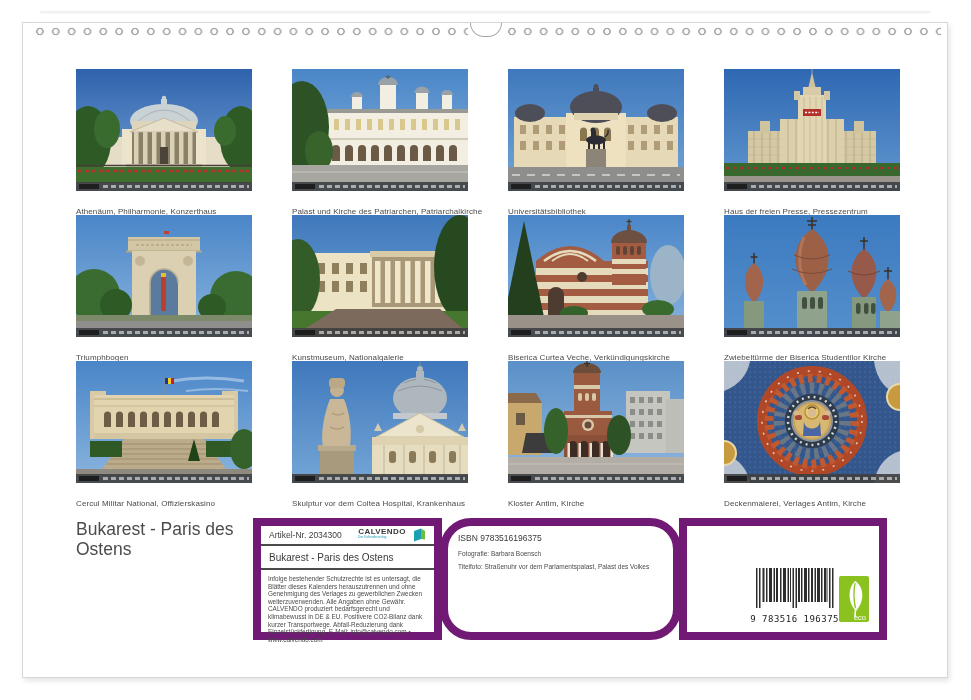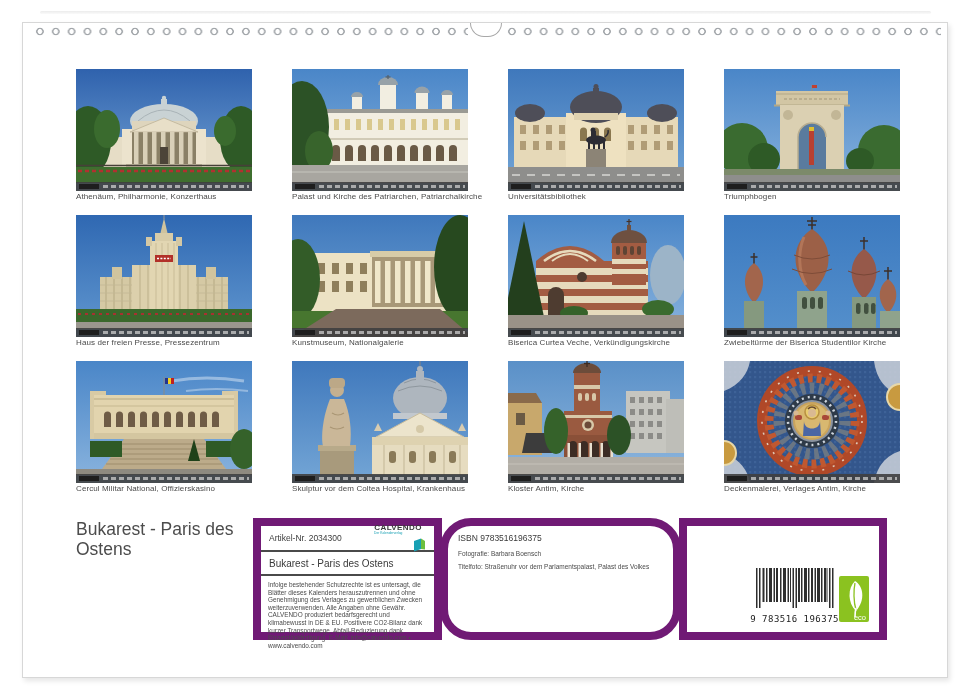--- a/index.html
+++ b/index.html
@@ -24,36 +24,36 @@
   .hanger { position: absolute; top: 0; left: 447px; width: 32px; height: 14px;
     background: #ffffff; border: 1px solid #a8a8a8; border-top: none;
     border-radius: 0 0 16px 16px; }
 
   
   .grid { position: absolute; left: 53px; top: 46px;
     display: grid; grid-template-columns: repeat(4, 176px); column-gap: 40px;
     grid-auto-rows: 146px; }
   .cell { width: 176px; }
   .ph { width: 176px; height: 122px; display: block; }
-  .cap { margin-top: 1px; font-size: 8px; color: #4a4a4a; white-space: nowrap; letter-spacing: 0.1px; }
+  .cap { margin-top: 16px; font-size: 8px; color: #4a4a4a; white-space: nowrap; letter-spacing: 0.1px; }
 
   
   .big-title { position: absolute; left: 53px; top: 496px; width: 175px;
     font-size: 17.5px; line-height: 20px; color: #4c4c4c; }
   .boxes { position: absolute; left: 230px; top: 495px; display: flex; align-items: stretch; }
   .box { border: 8px solid #701a75; background: #fff; height: 122px; }
   .box1 { width: 189px; display: flex; flex-direction: column; }
   .box2 { width: 241px; margin-left: -2px; padding: 7px 10px; border-radius: 31px; }
   .box3 { width: 208px; margin-left: -2px; display: flex; align-items: flex-end;
     justify-content: flex-end; padding: 8px 10px; }
 
   .cellA { height: 26px; border-bottom: 2px solid #4a4a4a; display: flex;
     align-items: center; justify-content: space-between; padding: 2px 8px; }
   .artnr { font-size: 8.5px; color: #3c3c3c; }
-  .brand { display: flex; align-items: flex-end; gap: 3px; flex-direction: column; }
+  .brand { display: flex; align-items: flex-start; gap: 3px; }
   .brand-txt { text-align: left; line-height: 7px; }
   .wordmark { font-size: 8px; font-weight: bold; letter-spacing: 0.4px; color: #3a3a3a; display: block; }
   .tagline { display: block; font-size: 6px; color: #18a0b4; transform: scale(0.55);
     transform-origin: left top; white-space: nowrap; height: 4px; }
   .cellB { height: 24px; border-bottom: 2px solid #4a4a4a; font-size: 10px;
     color: #3a3a3a; padding: 6px 8px; }
   .cellC { flex: 1; font-size: 6.4px; line-height: 7.6px; color: #4a4a4a; padding: 5px 7px; }
 
   .row2 { display: flex; }
   .isbn { font-size: 8.5px; color: #3a3a3a; width: 96px; flex: none; }
@@ -245,20 +245,72 @@
           </g>
           <rect x="0" y="98" width="176" height="16" fill="#8e8e8c"></rect>
           <line x1="4" y1="106" x2="172" y2="106" stroke="#d8d8d4" stroke-width="1.6" stroke-dasharray="8 7"></line>
           <use href="#wm"></use>
         </svg>
         <figcaption class="cap">Universitätsbibliothek</figcaption>
       </figure>
 
       <figure class="cell">
         <svg class="ph" viewBox="0 0 176 122">
+          <rect width="176" height="122" fill="url(#skyD)"></rect>
+          <rect x="24" y="62" width="128" height="36" fill="#d5c9a4"></rect>
+          <g stroke="#b5a982" stroke-width="1">
+              <line x1="30" y1="62" x2="30" y2="98"></line>
+              <line x1="38" y1="62" x2="38" y2="98"></line>
+              <line x1="46" y1="62" x2="46" y2="98"></line>
+              <line x1="54" y1="62" x2="54" y2="98"></line>
+              <line x1="62" y1="62" x2="62" y2="98"></line>
+              <line x1="114" y1="62" x2="114" y2="98"></line>
+              <line x1="122" y1="62" x2="122" y2="98"></line>
+              <line x1="130" y1="62" x2="130" y2="98"></line>
+              <line x1="138" y1="62" x2="138" y2="98"></line>
+              <line x1="146" y1="62" x2="146" y2="98"></line>
+            </g>
+          <g stroke="#c3b794" stroke-width="0.8">
+              <line x1="24" y1="70" x2="152" y2="70"></line>
+              <line x1="24" y1="78" x2="152" y2="78"></line>
+              <line x1="24" y1="86" x2="152" y2="86"></line>
+            </g>
+          <rect x="56" y="50" width="64" height="48" fill="#dcd0ac"></rect>
+          <g stroke="#bcb08a" stroke-width="1">
+              <line x1="64" y1="50" x2="64" y2="98"></line>
+              <line x1="72" y1="50" x2="72" y2="98"></line>
+              <line x1="104" y1="50" x2="104" y2="98"></line>
+              <line x1="112" y1="50" x2="112" y2="98"></line>
+            </g>
+          <rect x="36" y="52" width="10" height="12" fill="#d0c49e"></rect>
+            <rect x="130" y="52" width="10" height="12" fill="#d0c49e"></rect>
+          <rect x="74" y="26" width="28" height="72" fill="#e2d6b2"></rect>
+          <g stroke="#c6ba94" stroke-width="0.9">
+              <line x1="80" y1="28" x2="80" y2="96"></line>
+              <line x1="86" y1="28" x2="86" y2="96"></line>
+              <line x1="92" y1="28" x2="92" y2="96"></line>
+              <line x1="98" y1="28" x2="98" y2="96"></line>
+            </g>
+          <rect x="79" y="18" width="18" height="8" fill="#d8cca8"></rect>
+          <rect x="70" y="22" width="6" height="9" fill="#d4c8a4"></rect>
+            <rect x="100" y="22" width="6" height="9" fill="#d4c8a4"></rect>
+          <path d="M88,3 L84.5,18 h7 Z" fill="#cfc39e"></path>
+            <line x1="88" y1="0" x2="88" y2="4" stroke="#9a9a96" stroke-width="1"></line>
+          <rect x="79" y="40" width="18" height="7" fill="#b23028"></rect>
+            <line x1="81" y1="43.5" x2="95" y2="43.5" stroke="#ffffff" stroke-width="1.4" stroke-dasharray="2 1.4"></line>
+          <rect x="0" y="94" width="176" height="13" fill="#3a682c"></rect>
+          <line x1="2" y1="99" x2="174" y2="99" stroke="#a83030" stroke-width="2" stroke-dasharray="3 4"></line>
+          <rect x="0" y="107" width="176" height="7" fill="#9a968e"></rect>
+          <use href="#wm"></use>
+        </svg>
+        <figcaption class="cap">Haus der freien Presse, Pressezentrum</figcaption>
+      </figure>
+
+      <figure class="cell">
+        <svg class="ph" viewBox="0 0 176 122">
           <rect width="176" height="122" fill="url(#skyB)"></rect>
           <ellipse cx="18" cy="80" rx="26" ry="26" fill="#3a6b30"></ellipse>
             <ellipse cx="40" cy="90" rx="16" ry="16" fill="#2e5a26"></ellipse>
           <ellipse cx="160" cy="82" rx="26" ry="26" fill="#3a6b30"></ellipse>
             <ellipse cx="136" cy="92" rx="14" ry="13" fill="#2e5a26"></ellipse>
           <rect x="52" y="22" width="72" height="14" fill="#d2c6a4"></rect>
           <line x1="52" y1="25" x2="124" y2="25" stroke="#b2a786" stroke-width="1"></line>
           <line x1="50" y1="36.5" x2="126" y2="36.5" stroke="#b2a786" stroke-width="2"></line>
           <rect x="56" y="36" width="64" height="66" fill="#dbd0b2"></rect>
           <line x1="88" y1="16" x2="88" y2="22" stroke="#8a8a86" stroke-width="1"></line>
@@ -268,72 +320,20 @@
           <rect x="85" y="60" width="5" height="36" fill="#b84030"></rect>
             <rect x="85" y="58" width="5" height="4" fill="#e0c030"></rect>
           <circle cx="64" cy="46" r="5" fill="#c2b696"></circle>
             <circle cx="112" cy="46" r="5" fill="#c2b696"></circle>
           <line x1="60" y1="30" x2="116" y2="30" stroke="#b2a786" stroke-width="1.4" stroke-dasharray="3 2"></line>
           <rect x="0" y="100" width="176" height="8" fill="#7c8a6a"></rect>
           <rect x="0" y="106" width="176" height="8" fill="#8e8e8c"></rect>
           <use href="#wm"></use>
         </svg>
         <figcaption class="cap">Triumphbogen</figcaption>
-      </figure>
-
-      <figure class="cell">
-        <svg class="ph" viewBox="0 0 176 122">
-          <rect width="176" height="122" fill="url(#skyD)"></rect>
-          <rect x="24" y="62" width="128" height="36" fill="#d5c9a4"></rect>
-          <g stroke="#b5a982" stroke-width="1">
-              <line x1="30" y1="62" x2="30" y2="98"></line>
-              <line x1="38" y1="62" x2="38" y2="98"></line>
-              <line x1="46" y1="62" x2="46" y2="98"></line>
-              <line x1="54" y1="62" x2="54" y2="98"></line>
-              <line x1="62" y1="62" x2="62" y2="98"></line>
-              <line x1="114" y1="62" x2="114" y2="98"></line>
-              <line x1="122" y1="62" x2="122" y2="98"></line>
-              <line x1="130" y1="62" x2="130" y2="98"></line>
-              <line x1="138" y1="62" x2="138" y2="98"></line>
-              <line x1="146" y1="62" x2="146" y2="98"></line>
-            </g>
-          <g stroke="#c3b794" stroke-width="0.8">
-              <line x1="24" y1="70" x2="152" y2="70"></line>
-              <line x1="24" y1="78" x2="152" y2="78"></line>
-              <line x1="24" y1="86" x2="152" y2="86"></line>
-            </g>
-          <rect x="56" y="50" width="64" height="48" fill="#dcd0ac"></rect>
-          <g stroke="#bcb08a" stroke-width="1">
-              <line x1="64" y1="50" x2="64" y2="98"></line>
-              <line x1="72" y1="50" x2="72" y2="98"></line>
-              <line x1="104" y1="50" x2="104" y2="98"></line>
-              <line x1="112" y1="50" x2="112" y2="98"></line>
-            </g>
-          <rect x="36" y="52" width="10" height="12" fill="#d0c49e"></rect>
-            <rect x="130" y="52" width="10" height="12" fill="#d0c49e"></rect>
-          <rect x="74" y="26" width="28" height="72" fill="#e2d6b2"></rect>
-          <g stroke="#c6ba94" stroke-width="0.9">
-              <line x1="80" y1="28" x2="80" y2="96"></line>
-              <line x1="86" y1="28" x2="86" y2="96"></line>
-              <line x1="92" y1="28" x2="92" y2="96"></line>
-              <line x1="98" y1="28" x2="98" y2="96"></line>
-            </g>
-          <rect x="79" y="18" width="18" height="8" fill="#d8cca8"></rect>
-          <rect x="70" y="22" width="6" height="9" fill="#d4c8a4"></rect>
-            <rect x="100" y="22" width="6" height="9" fill="#d4c8a4"></rect>
-          <path d="M88,3 L84.5,18 h7 Z" fill="#cfc39e"></path>
-            <line x1="88" y1="0" x2="88" y2="4" stroke="#9a9a96" stroke-width="1"></line>
-          <rect x="79" y="40" width="18" height="7" fill="#b23028"></rect>
-            <line x1="81" y1="43.5" x2="95" y2="43.5" stroke="#ffffff" stroke-width="1.4" stroke-dasharray="2 1.4"></line>
-          <rect x="0" y="94" width="176" height="13" fill="#3a682c"></rect>
-          <line x1="2" y1="99" x2="174" y2="99" stroke="#a83030" stroke-width="2" stroke-dasharray="3 4"></line>
-          <rect x="0" y="107" width="176" height="7" fill="#9a968e"></rect>
-          <use href="#wm"></use>
-        </svg>
-        <figcaption class="cap">Haus der freien Presse, Pressezentrum</figcaption>
       </figure>
 
       <figure class="cell">
         <svg class="ph" viewBox="0 0 176 122">
           <rect width="176" height="122" fill="url(#skyC)"></rect>
           <rect x="6" y="38" width="164" height="58" fill="#ece2c4"></rect>
           <rect x="78" y="36" width="76" height="6" fill="#d8cca8"></rect>
           <rect x="80" y="42" width="72" height="50" fill="#a89878"></rect>
           <g fill="#f0e7ca">
               <rect x="83" y="46" width="5.5" height="42"></rect>

